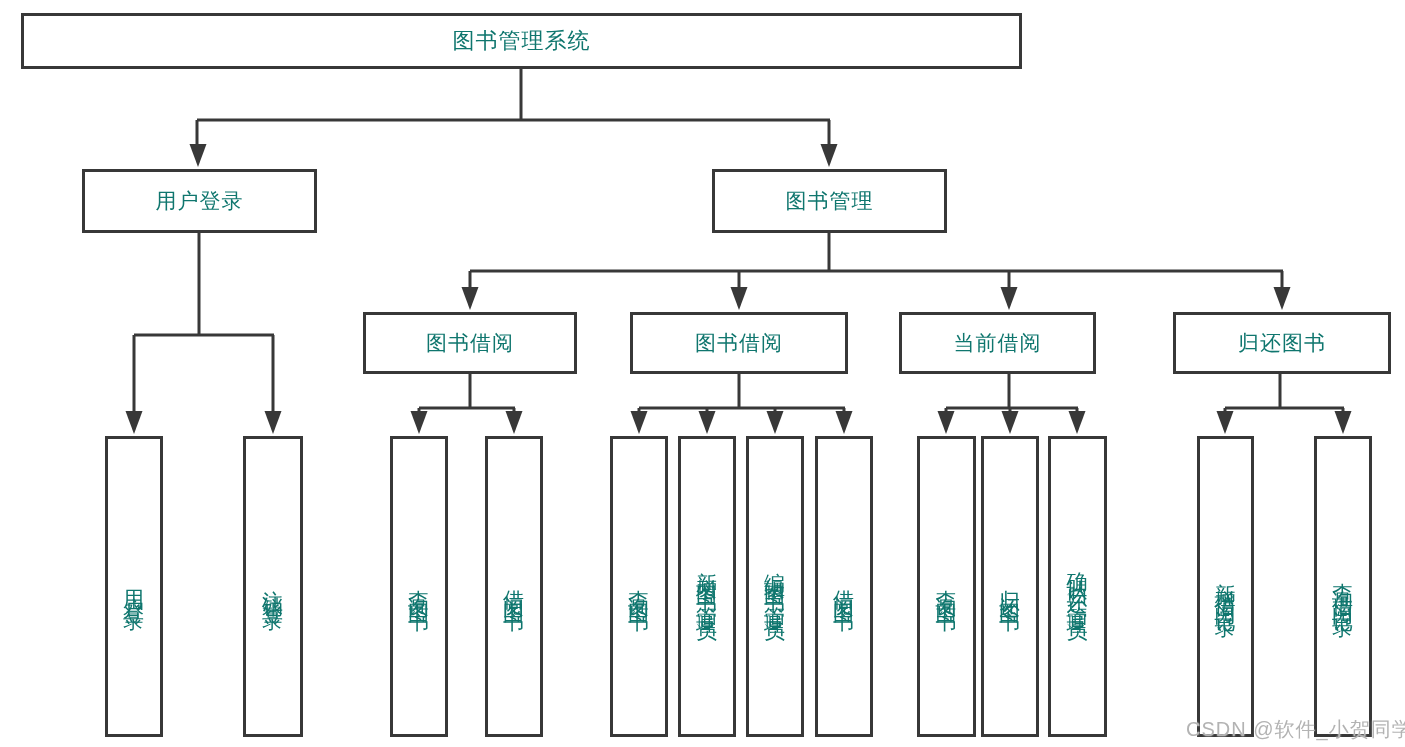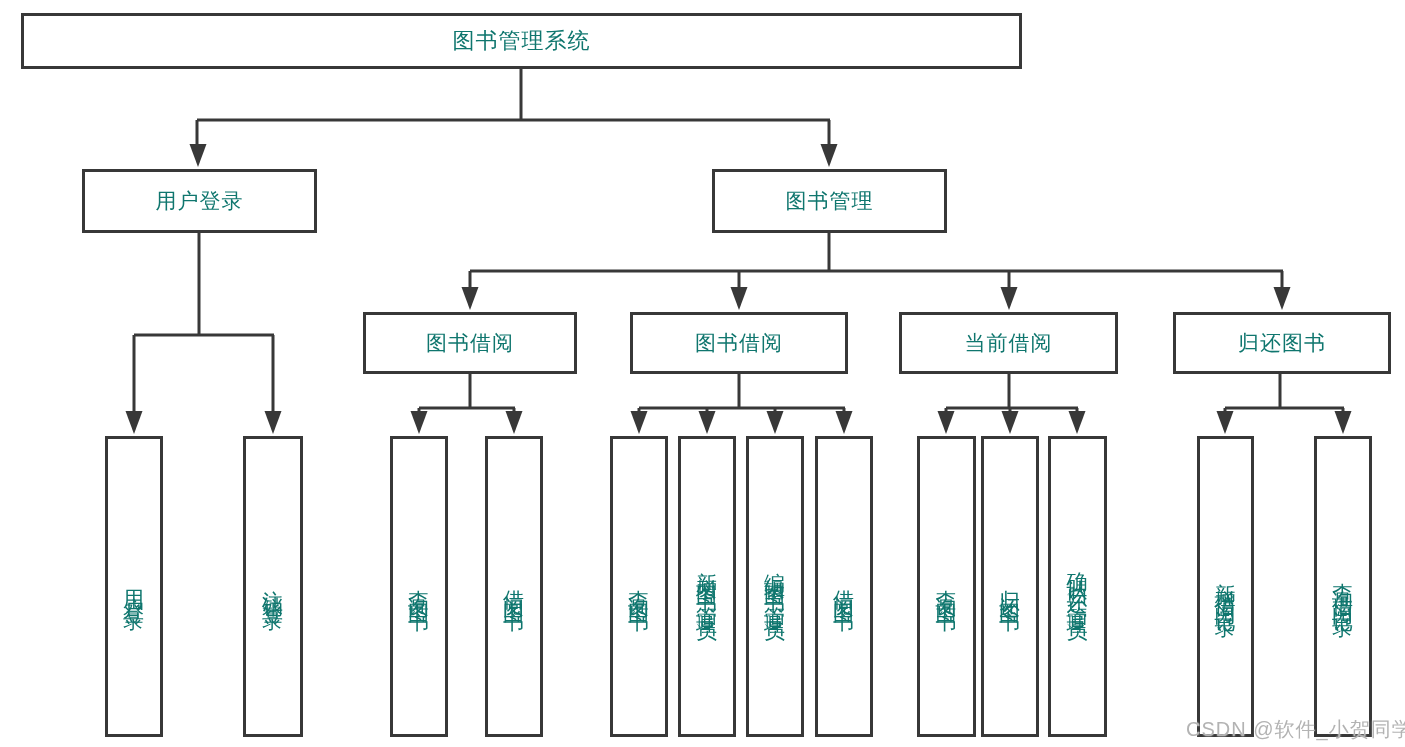--- a/index.html
+++ b/index.html
@@ -104,21 +104,21 @@
   <div class="node" style="left:712px; top:169px; width:235px; height:64px">
     <span class="hlabel">图书管理</span>
   </div>
 
   <div class="node" style="left:363px; top:312px; width:214px; height:62px">
     <span class="hlabel">图书借阅</span>
   </div>
   <div class="node" style="left:630px; top:312px; width:218px; height:62px">
     <span class="hlabel">图书借阅</span>
   </div>
-  <div class="node" style="left:899px; top:312px; width:219px; height:62px">
+  <div class="node" style="left:899px; top:312px; width:197px; height:62px">
     <span class="hlabel">当前借阅</span>
   </div>
   <div class="node" style="left:1173px; top:312px; width:218px; height:62px">
     <span class="hlabel">归还图书</span>
   </div>
 
   <div class="node" style="left:105px; top:436px; width:58px; height:301px">
     <span class="vlabel">用户登录</span>
   </div>
   <div class="node" style="left:243px; top:436px; width:60px; height:301px">

